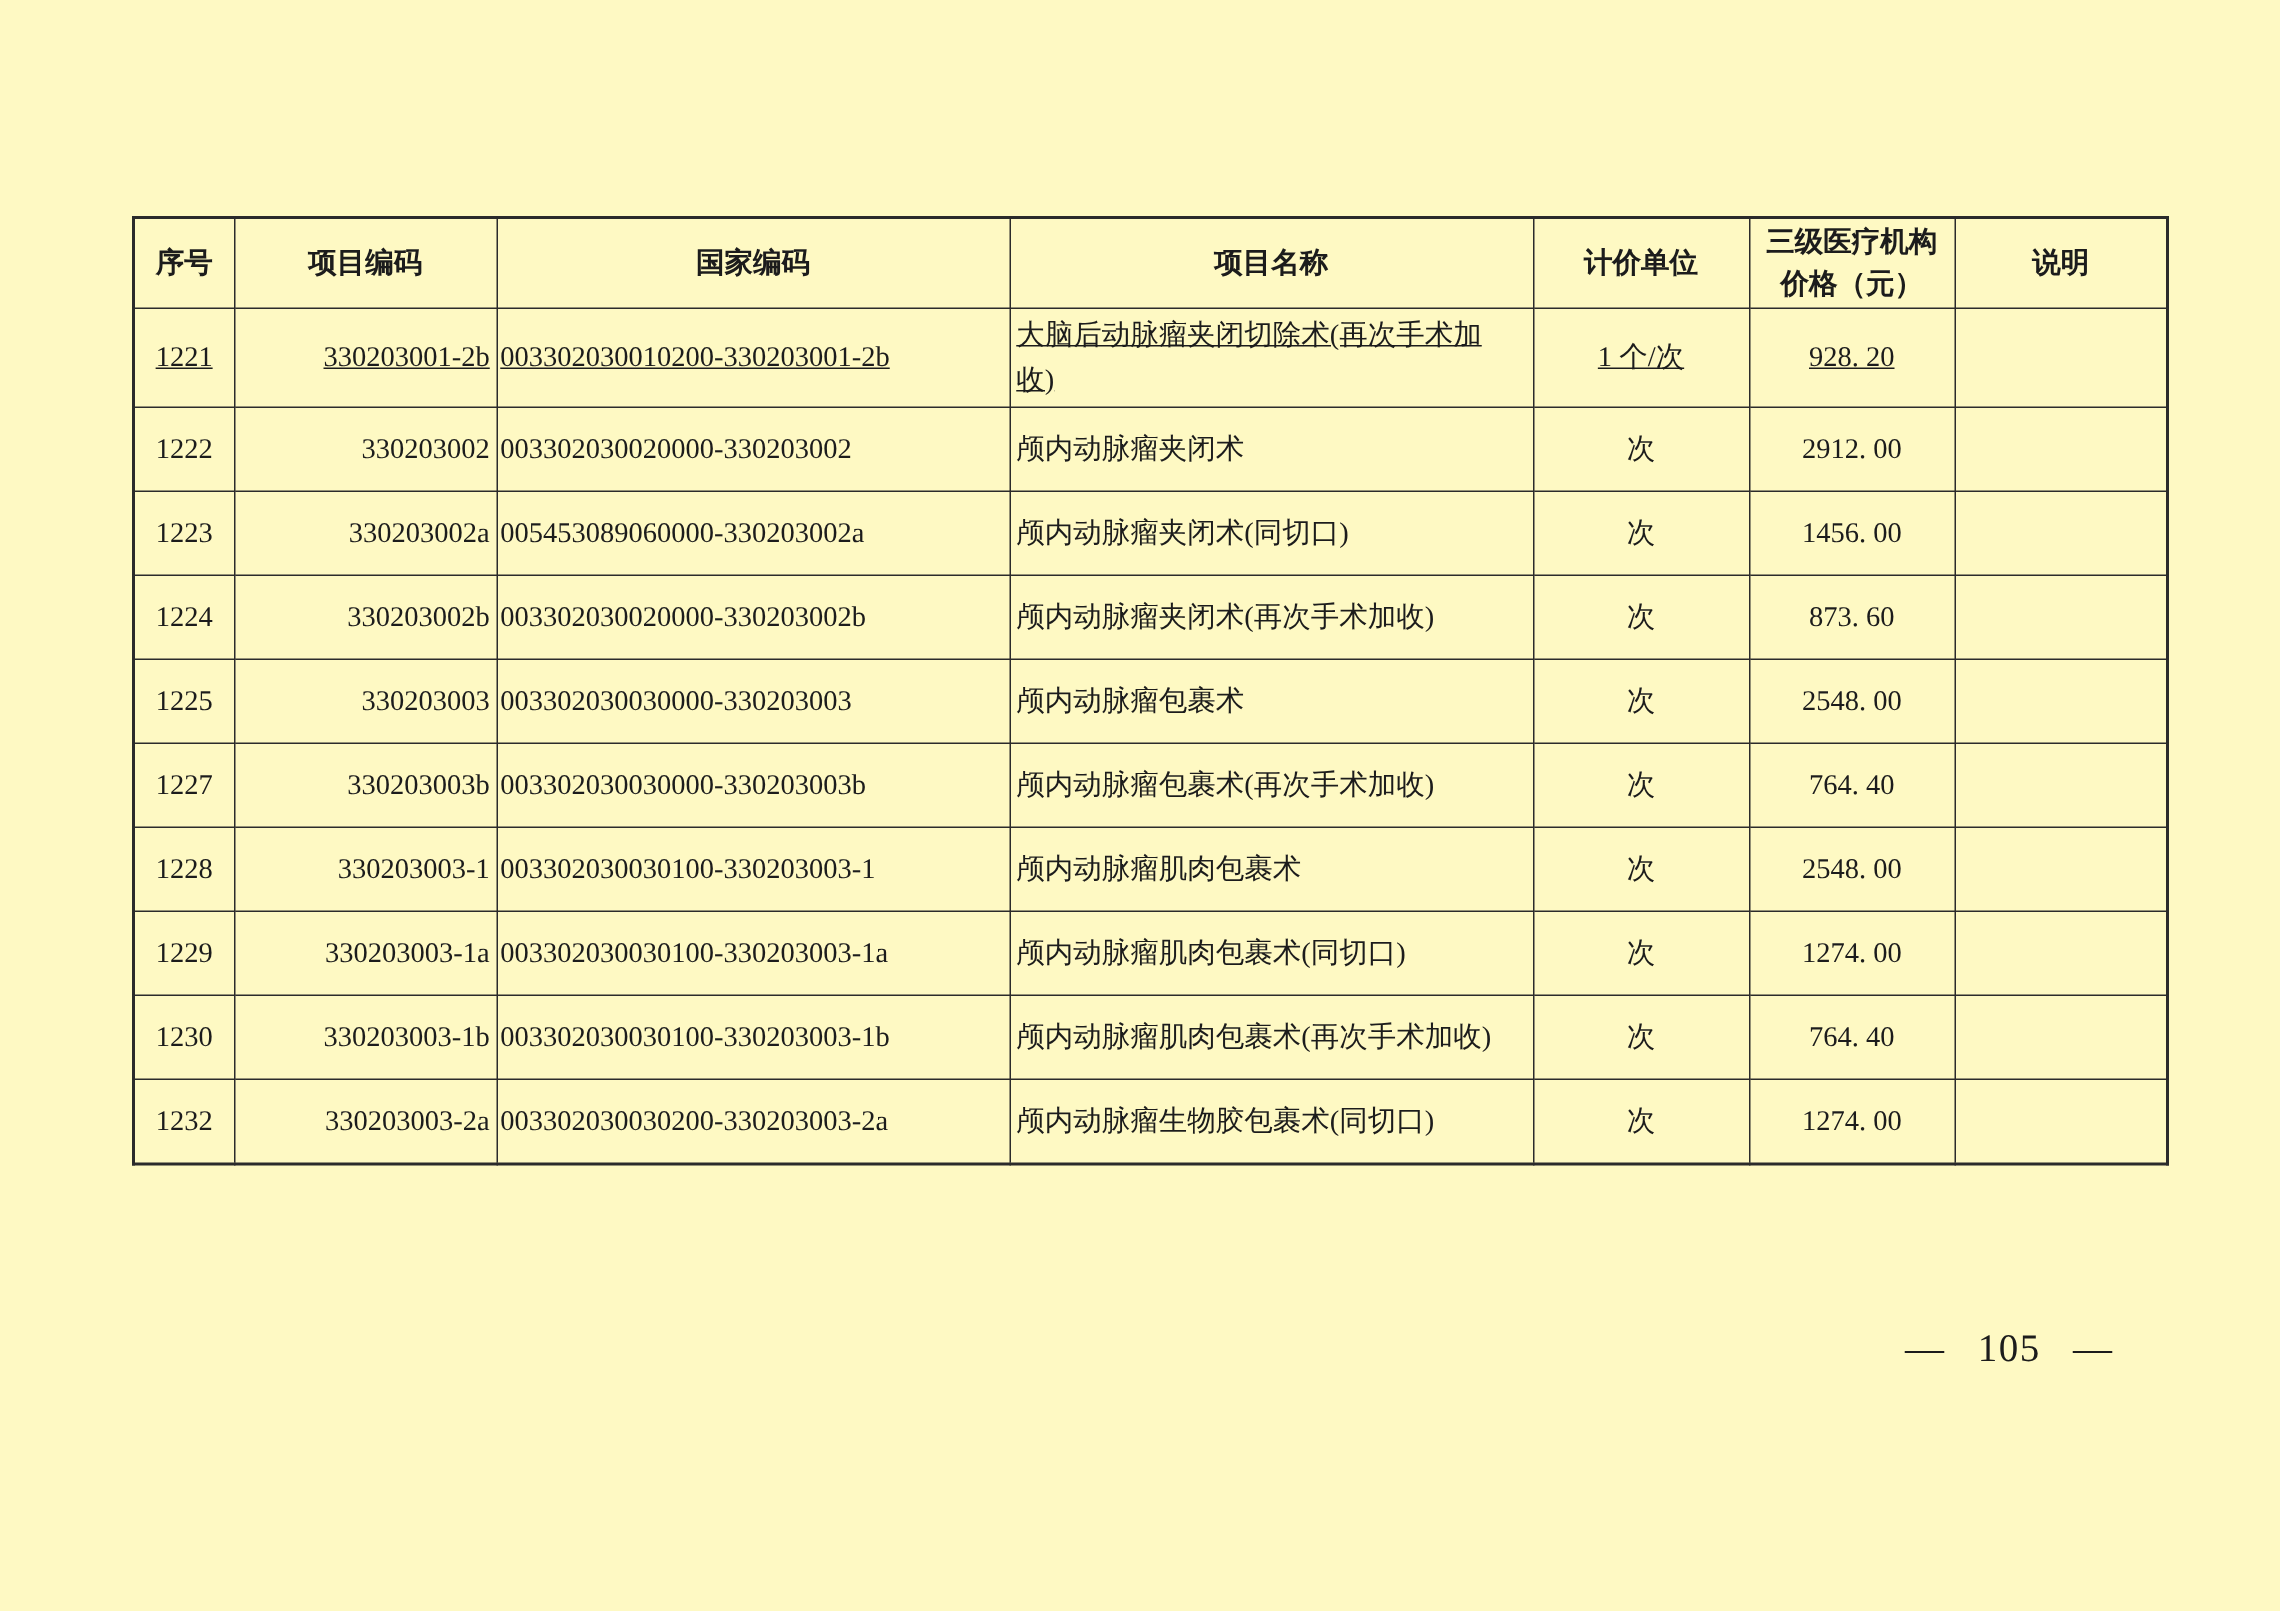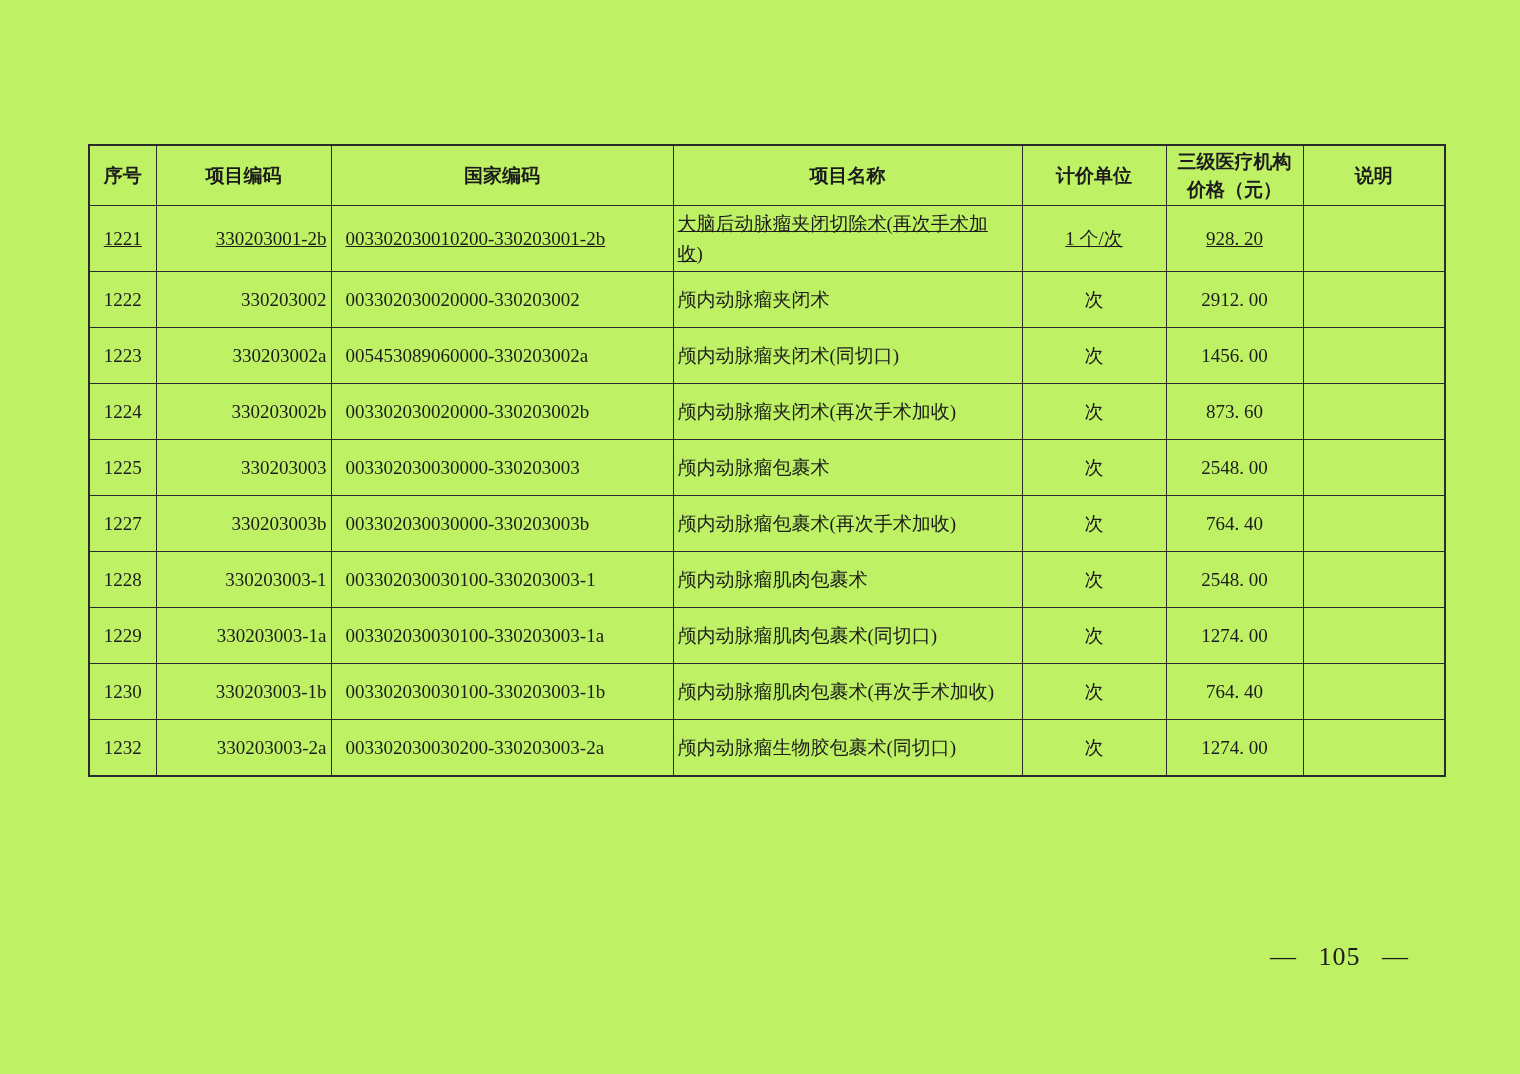--- a/index.html
+++ b/index.html
@@ -5,21 +5,21 @@
   * { margin: 0; padding: 0; box-sizing: border-box; }
   html, body {
     background: #ffffff;
     font-family: "Liberation Serif", "DejaVu Serif", serif;
     color: #1c1c1c;
   }
   .page {
     position: relative;
     width: 1520px;
     height: 1074px;
-    background: #bef264;
+    background: #fef9c3;
     overflow: hidden;
   }
   table.price-table {
     position: absolute;
     left: 88px;
     top: 144px;
     width: 1356px;
     border-collapse: collapse;
     table-layout: fixed;
     border: 2px solid #2b2b2b;
@@ -39,29 +39,29 @@
     line-height: 1.45;
     padding: 2px 2px;
   }
   .price-table td {
     font-size: 19px;
     line-height: 1.55;
     padding: 2px 4px;
   }
   td.col-no { text-align: center; }
   td.col-project_code { text-align: right; padding-left: 5px; }
-  td.col-national_code { text-align: left; padding-left: 14px; }
+  td.col-national_code { text-align: left; padding-left: 2px; }
   td.col-name { text-align: left; padding-left: 4px; padding-right: 26px; margin-left: 33px; }
   td.col-unit { text-align: center; }
   td.col-price { text-align: center; }
   td.col-note { text-align: center; }
   .page-number {
     position: absolute;
     left: 1270px;
-    top: 942px;
+    top: 884px;
     font-size: 26px;
     letter-spacing: 1px;
     word-spacing: 14px;
     color: #1c1c1c;
     white-space: nowrap;
   }
 </style>
 </head>
 <body>
 

